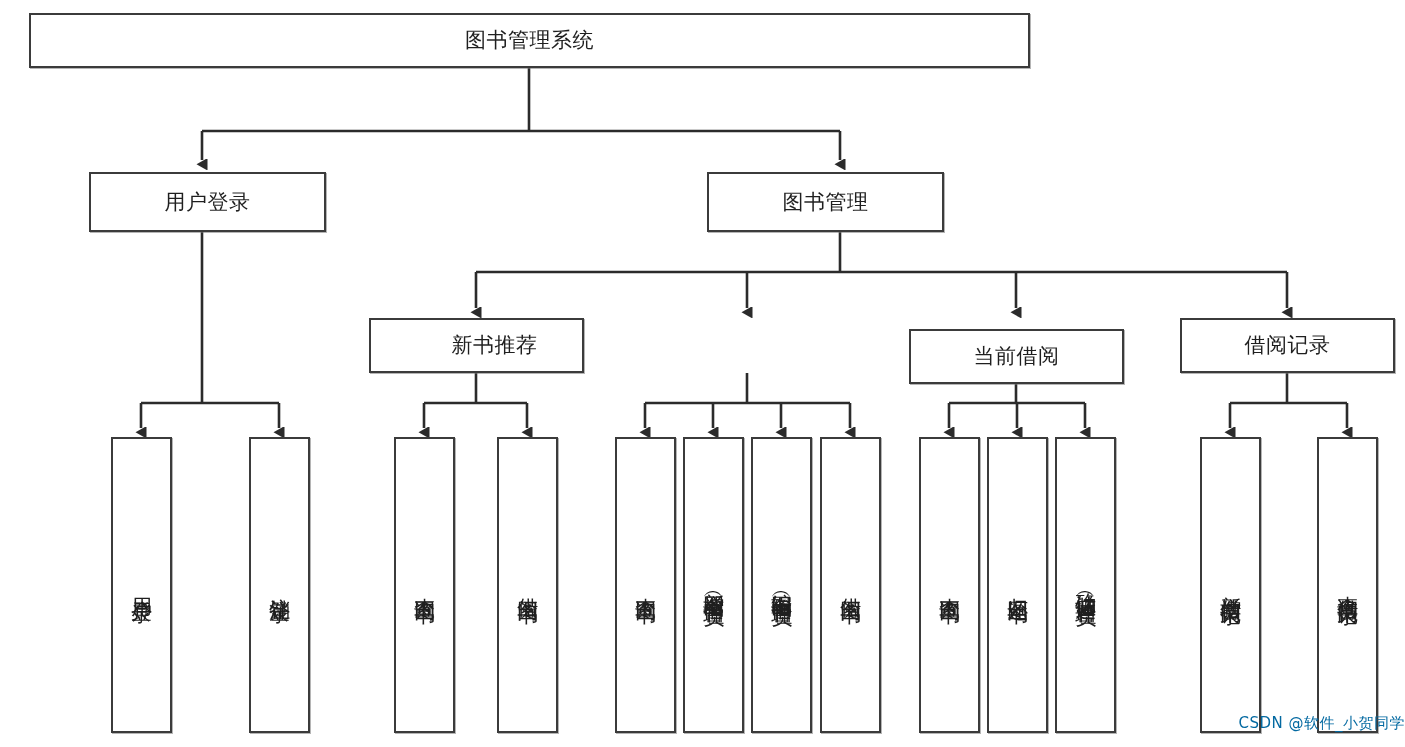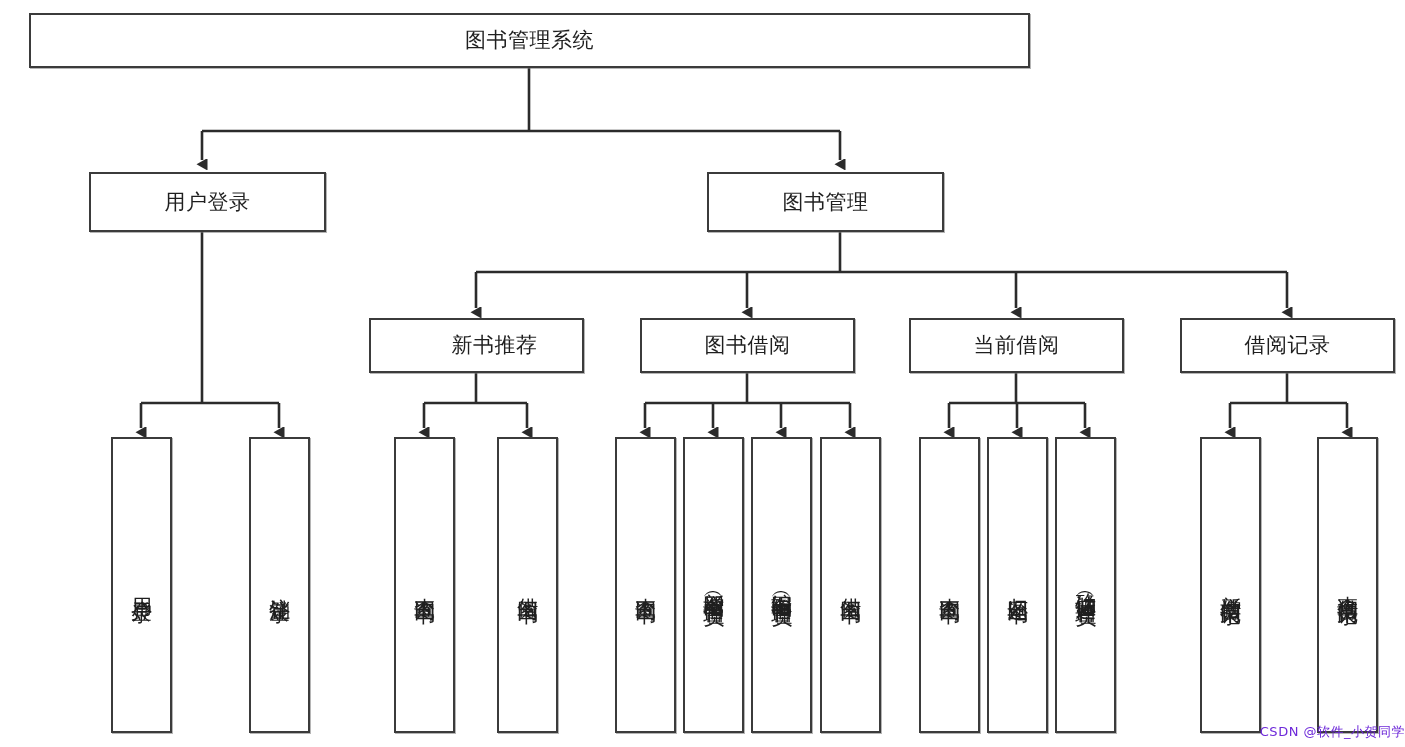--- a/index.html
+++ b/index.html
@@ -56,23 +56,23 @@
     text-orientation:upright;
     font-size:21px;
     line-height:1.45;
     letter-spacing:2px;
     white-space:nowrap;
     max-height:272px;
   }
   #watermark{
     position:absolute;
     right:8px;
-    bottom:6px;
-    font-size:13px;
-    color:#6d28d9;
+    bottom:14px;
+    font-size:15px;
+    color:#0369a1;
     letter-spacing:0.5px;
     z-index:5;
     white-space:nowrap;
     font-family:"DejaVu Sans","Liberation Sans",sans-serif;
   }
 </style>
 </head>
 <body>
 
 <div id="canvas">
@@ -136,25 +136,22 @@
   </div>
 
   <div class="node h" style="left:699px;top:172px;width:237px;height:60px;">
     <span class="label">图书管理</span>
   </div>
 
   <div class="node h" style="left:361px;top:318px;width:215px;height:55px;padding-left:36px;">
     <span class="label">新书推荐</span>
   </div>
 
-  <div class="node h" style="left:632px;top:318px;width:215px;height:55px;">
-    <span class="label">图书借阅</span>
-  </div>
-
-  <div class="node h" style="left:901px;top:318px;width:215px;height:55px;">
+
+  <div class="node h" style="left:901px;top:329px;width:215px;height:55px;">
     <span class="label">当前借阅</span>
   </div>
 
   <div class="node h" style="left:1172px;top:318px;width:215px;height:55px;">
     <span class="label">借阅记录</span>
   </div>
 
   <div class="node v" style="left:103px;top:437px;width:61px;height:296px;">
     <span class="label">用户登录</span>
   </div>

